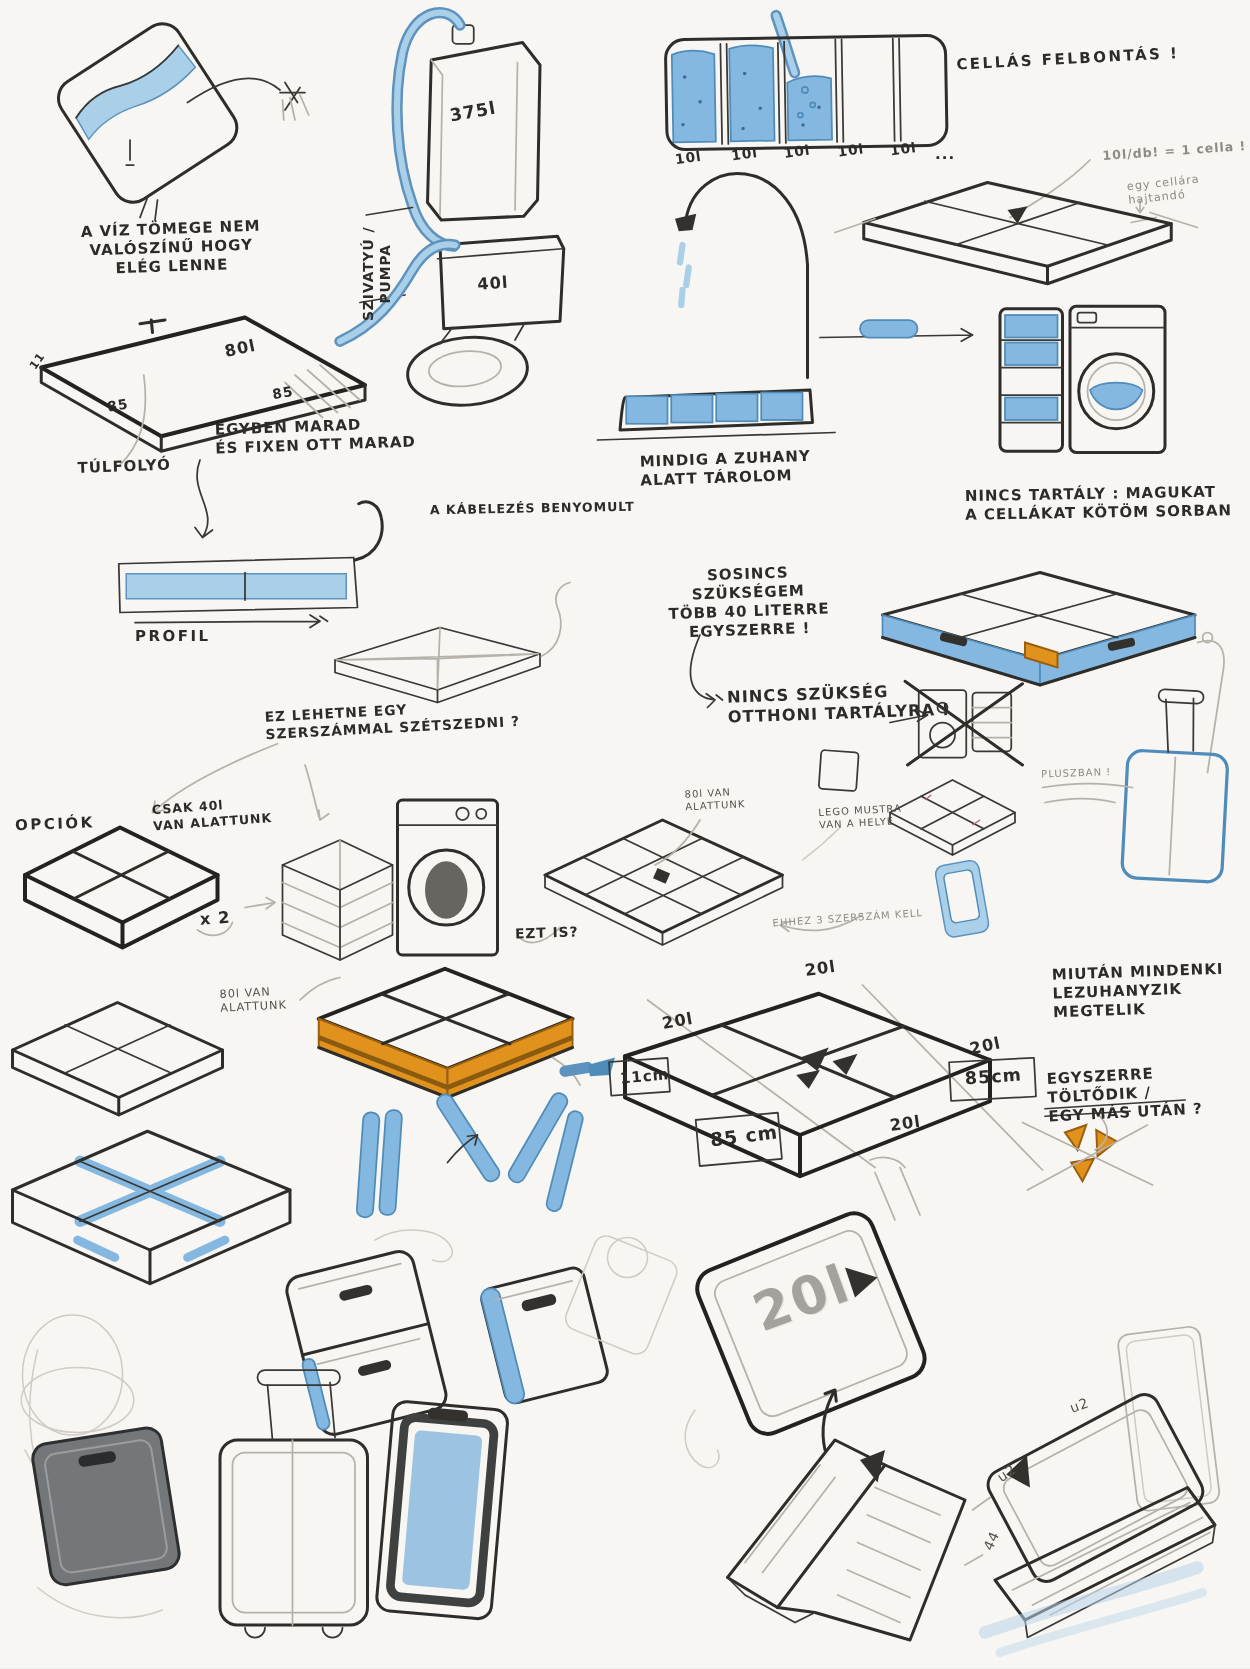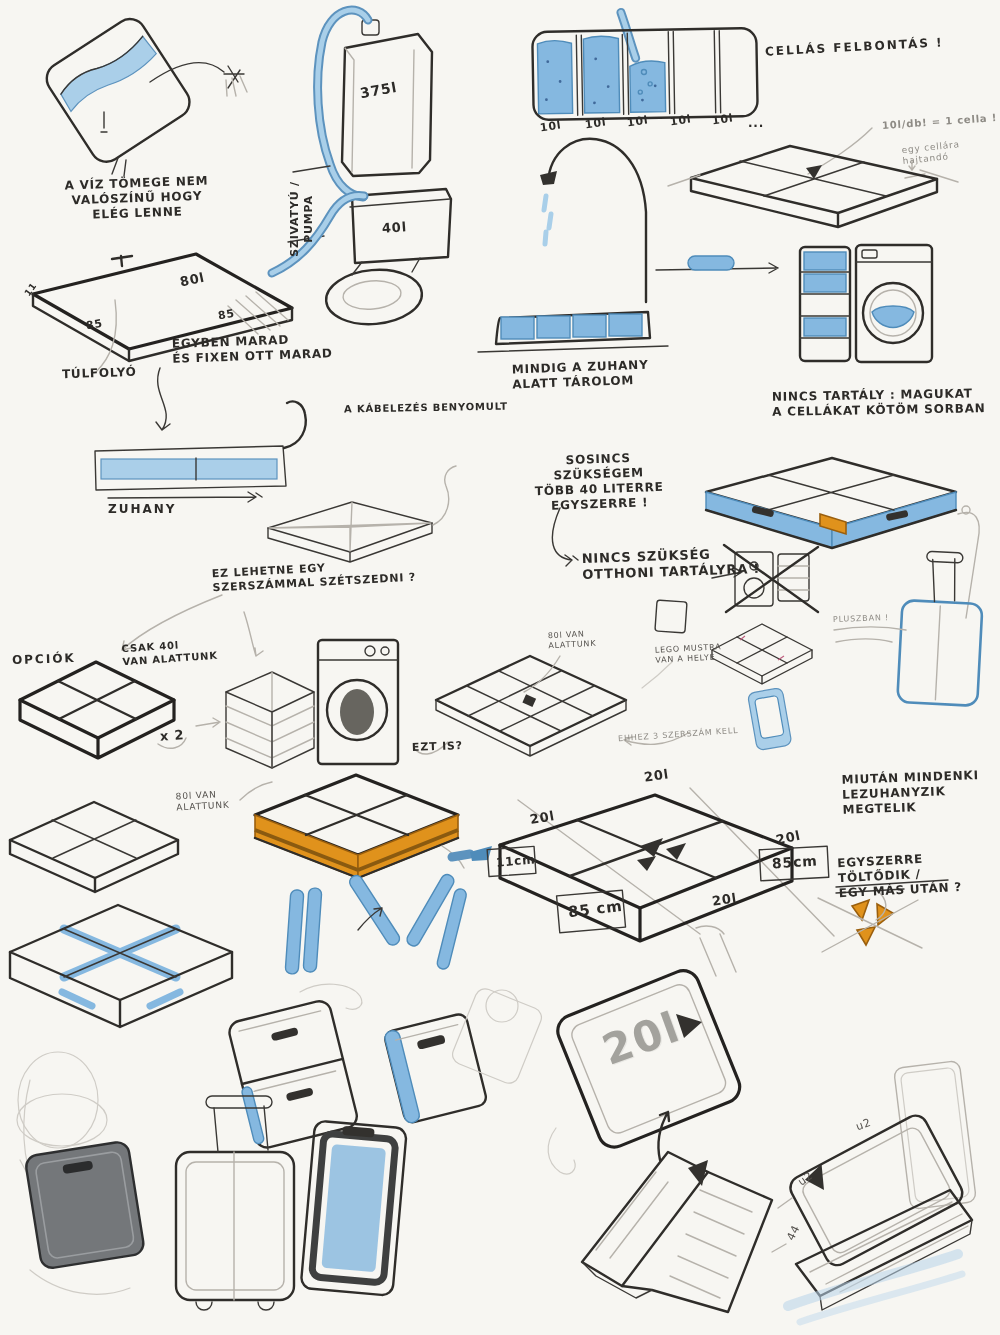--- a/index.html
+++ b/index.html
@@ -382,21 +382,21 @@
 <div class="hw" style="left:288px;top:258px;font-size:11px;transform:rotate(-90deg);transform-origin:left top;text-align:center;width:78px;">SZIVATYÚ /
 PUMPA</div>
 <div class="hw" style="left:382px;top:220px;font-size:13px;transform:rotate(-4deg);">40l</div>
 <div class="hw" style="left:180px;top:272px;font-size:13px;transform:rotate(-12deg);">80l</div>
 <div class="hw" style="left:86px;top:318px;font-size:11px;transform:rotate(-10deg);">85</div>
 <div class="hw" style="left:218px;top:308px;font-size:11px;transform:rotate(-10deg);">85</div>
 <div class="hw" style="left:24px;top:284px;font-size:9px;transform:rotate(-55deg);">11</div>
 <div class="hw" style="left:172px;top:334px;font-size:12px;transform:rotate(-2deg);">EGYBEN MARAD
 ÉS FIXEN OTT MARAD</div>
 <div class="hw" style="left:62px;top:366px;font-size:12px;transform:rotate(-2deg);">TÚLFOLYÓ</div>
-<div class="hw" style="left:108px;top:502px;font-size:12px;letter-spacing:2px;">ZUHANY</div>
+<div class="hw" style="left:108px;top:502px;font-size:12px;letter-spacing:2px;">PROFIL</div>
 <div class="hw" style="left:344px;top:402px;font-size:10px;transform:rotate(-1deg);">A KÁBELEZÉS BENYOMULT</div>
 <div class="hw" style="left:765px;top:40px;font-size:12px;transform:rotate(-3deg);letter-spacing:2px;">CELLÁS FELBONTÁS !</div>
 <div class="hw" style="left:540px;top:120px;font-size:11px;transform:rotate(-8deg);">10l</div>
 <div class="hw" style="left:585px;top:117px;font-size:11px;transform:rotate(-8deg);">10l</div>
 <div class="hw" style="left:627px;top:115px;font-size:11px;transform:rotate(-8deg);">10l</div>
 <div class="hw" style="left:670px;top:114px;font-size:11px;transform:rotate(-8deg);">10l</div>
 <div class="hw" style="left:712px;top:113px;font-size:11px;transform:rotate(-8deg);">10l</div>
 <div class="hw" style="left:748px;top:116px;font-size:12px;">...</div>
 <div class="hw hw-pencil" style="left:882px;top:116px;font-size:10px;transform:rotate(-4deg);">10l/db! = 1 cella !</div>
 <div class="hw hw-pencil" style="left:902px;top:140px;font-size:9px;transform:rotate(-6deg);font-weight:normal;">egy cellára hajtandó</div>

